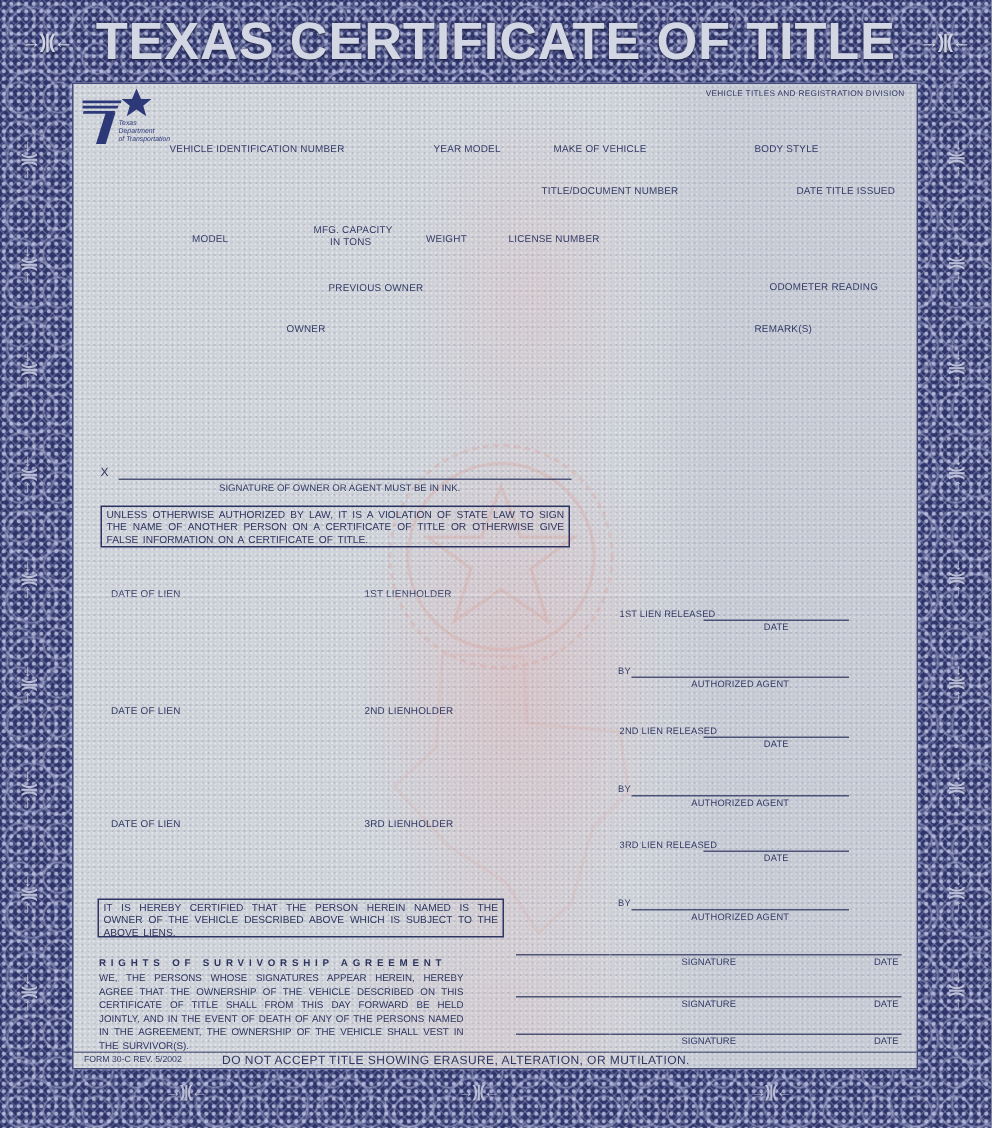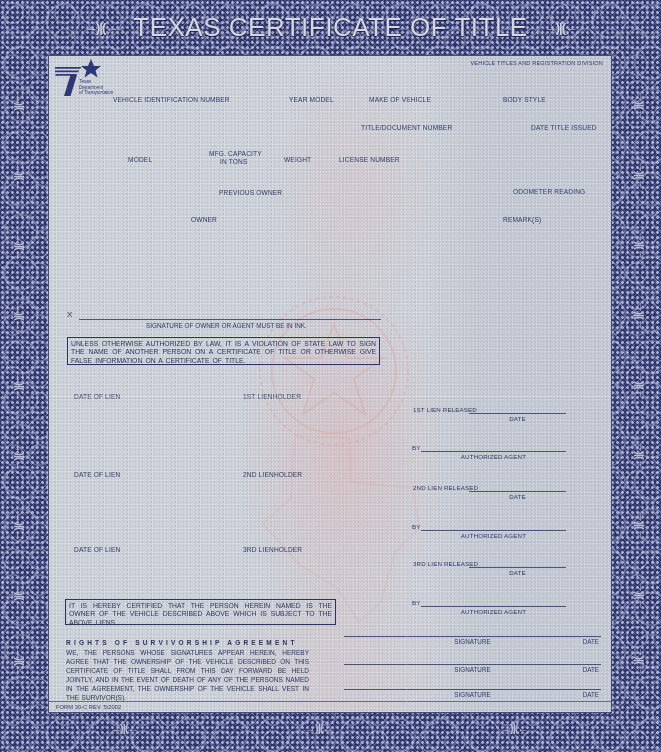--- a/index.html
+++ b/index.html
@@ -9,21 +9,21 @@
     background-color:#2f356b;
     background-image:
       repeating-linear-gradient(45deg, rgba(173,179,214,.30) 0 1px, transparent 1px 5px),
       repeating-linear-gradient(-45deg, rgba(173,179,214,.30) 0 1px, transparent 1px 5px),
       radial-gradient(circle, rgba(200,205,232,.8) 1px, transparent 1.7px),
       radial-gradient(circle, transparent 9px, rgba(186,191,222,.5) 10px, transparent 11.5px),
       radial-gradient(circle, transparent 15px, rgba(152,159,200,.6) 16px, transparent 18px);
     background-size:7px 7px,7px 7px,5px 5px,26px 26px,42px 42px;
   }
   .title-band{position:absolute;left:0;top:0;width:661px;height:55px;display:flex;align-items:center;justify-content:center;gap:16px;}
-  .cert-title{font-size:26px;font-weight:normal;letter-spacing:.5px;color:#d3d6e3;text-shadow:0 1px 1px rgba(25,30,65,.9), 0 0 3px rgba(25,30,65,.55);white-space:nowrap;}
+  .cert-title{font-size:35px;font-weight:bold;letter-spacing:.5px;color:#d3d6e3;text-shadow:0 1px 1px rgba(25,30,65,.9), 0 0 3px rgba(25,30,65,.55);white-space:nowrap;}
   .ornament{font-size:13px;font-weight:bold;color:#cfd3e2;text-shadow:0 1px 1px rgba(25,30,65,.8);letter-spacing:-1px;}
   .side-motif{position:absolute;font-size:11px;font-weight:bold;color:rgba(208,212,235,.85);text-shadow:0 1px 1px rgba(25,30,65,.7);letter-spacing:-1px;}
   .doc{
     position:absolute;left:48px;top:55px;width:564px;height:658px;
     background-color:#cdd1d8;border:1px solid #454c7c;box-sizing:border-box;
   }
   .doc::before{
     content:"";position:absolute;inset:0;pointer-events:none;
     background-image:
       radial-gradient(ellipse 150px 270px at 295px 400px, rgba(226,166,166,.34), transparent 70%),
@@ -181,16 +181,17 @@
     <span class="d">DATE</span>
   </div>
   <div class="ln" style="left:295px;top:626px;width:257px"></div>
   <div class="sigrow-labels" style="top:635px">
     <span class="s">SIGNATURE</span>
     <span class="d">DATE</span>
   </div>
 
   <div class="footer-line"></div>
   <span class="form-no">FORM 30-C REV. 5/2002</span>
+  <div class="notice">DO NOT ACCEPT TITLE SHOWING ERASURE, ALTERATION, OR MUTILATION.</div>
 
   <div class="crease-v"></div>
   <div class="crease-h"></div>
 </div>
 
 </body></html>

